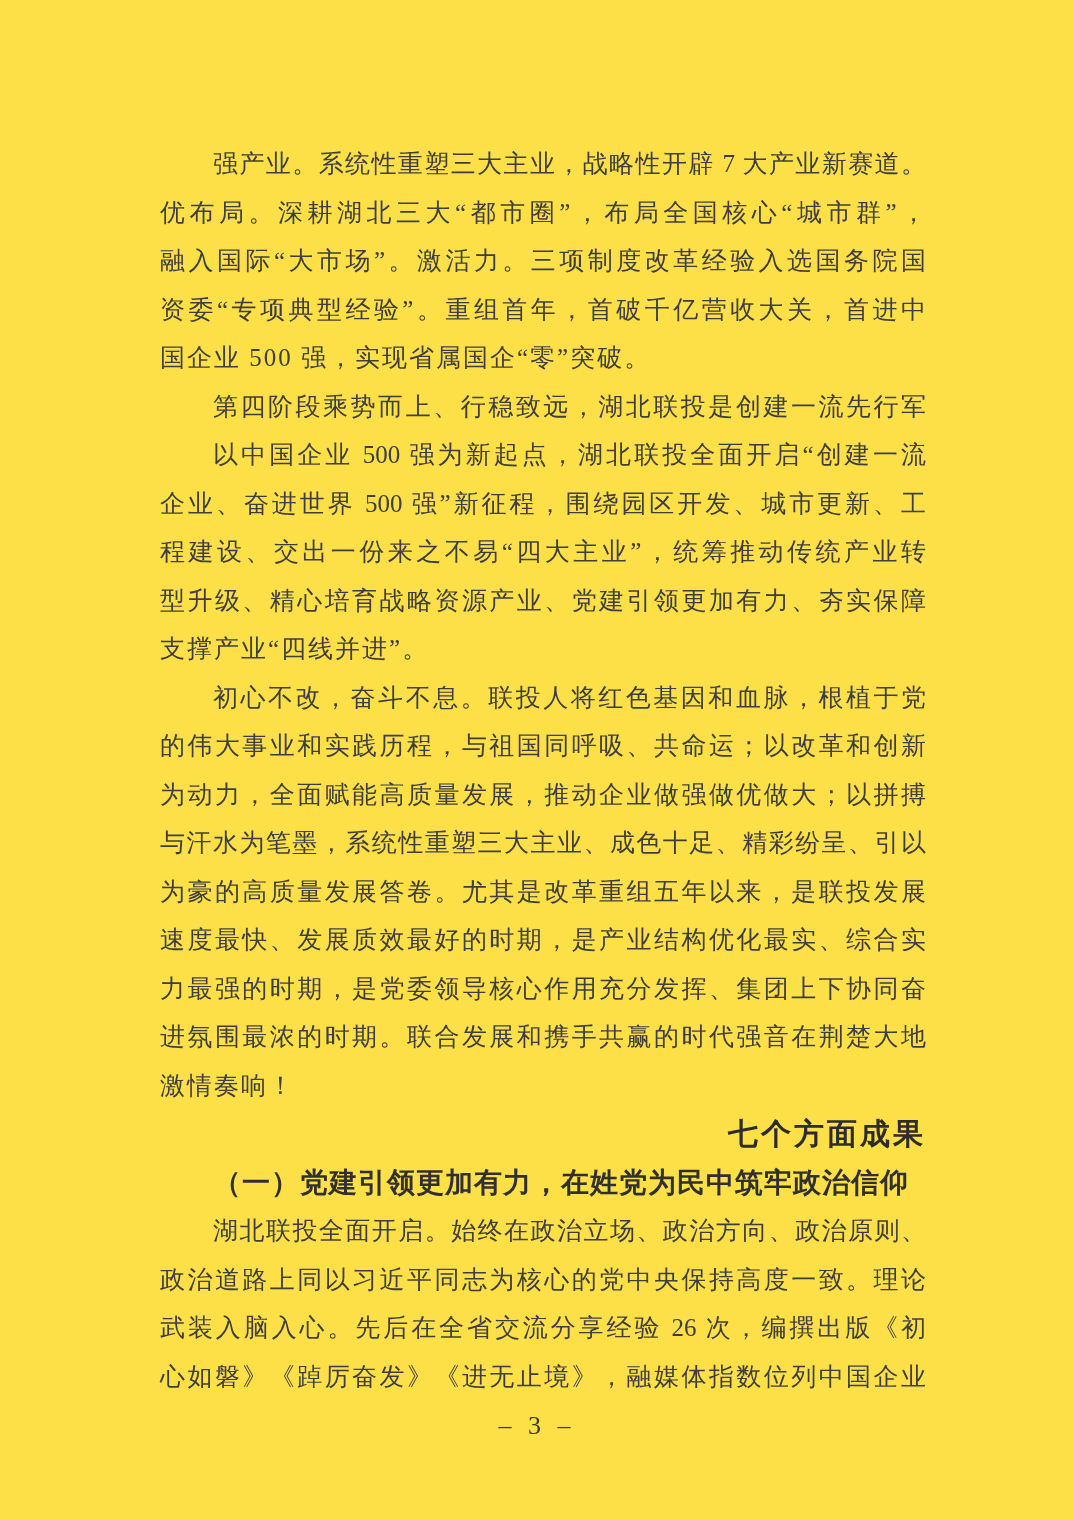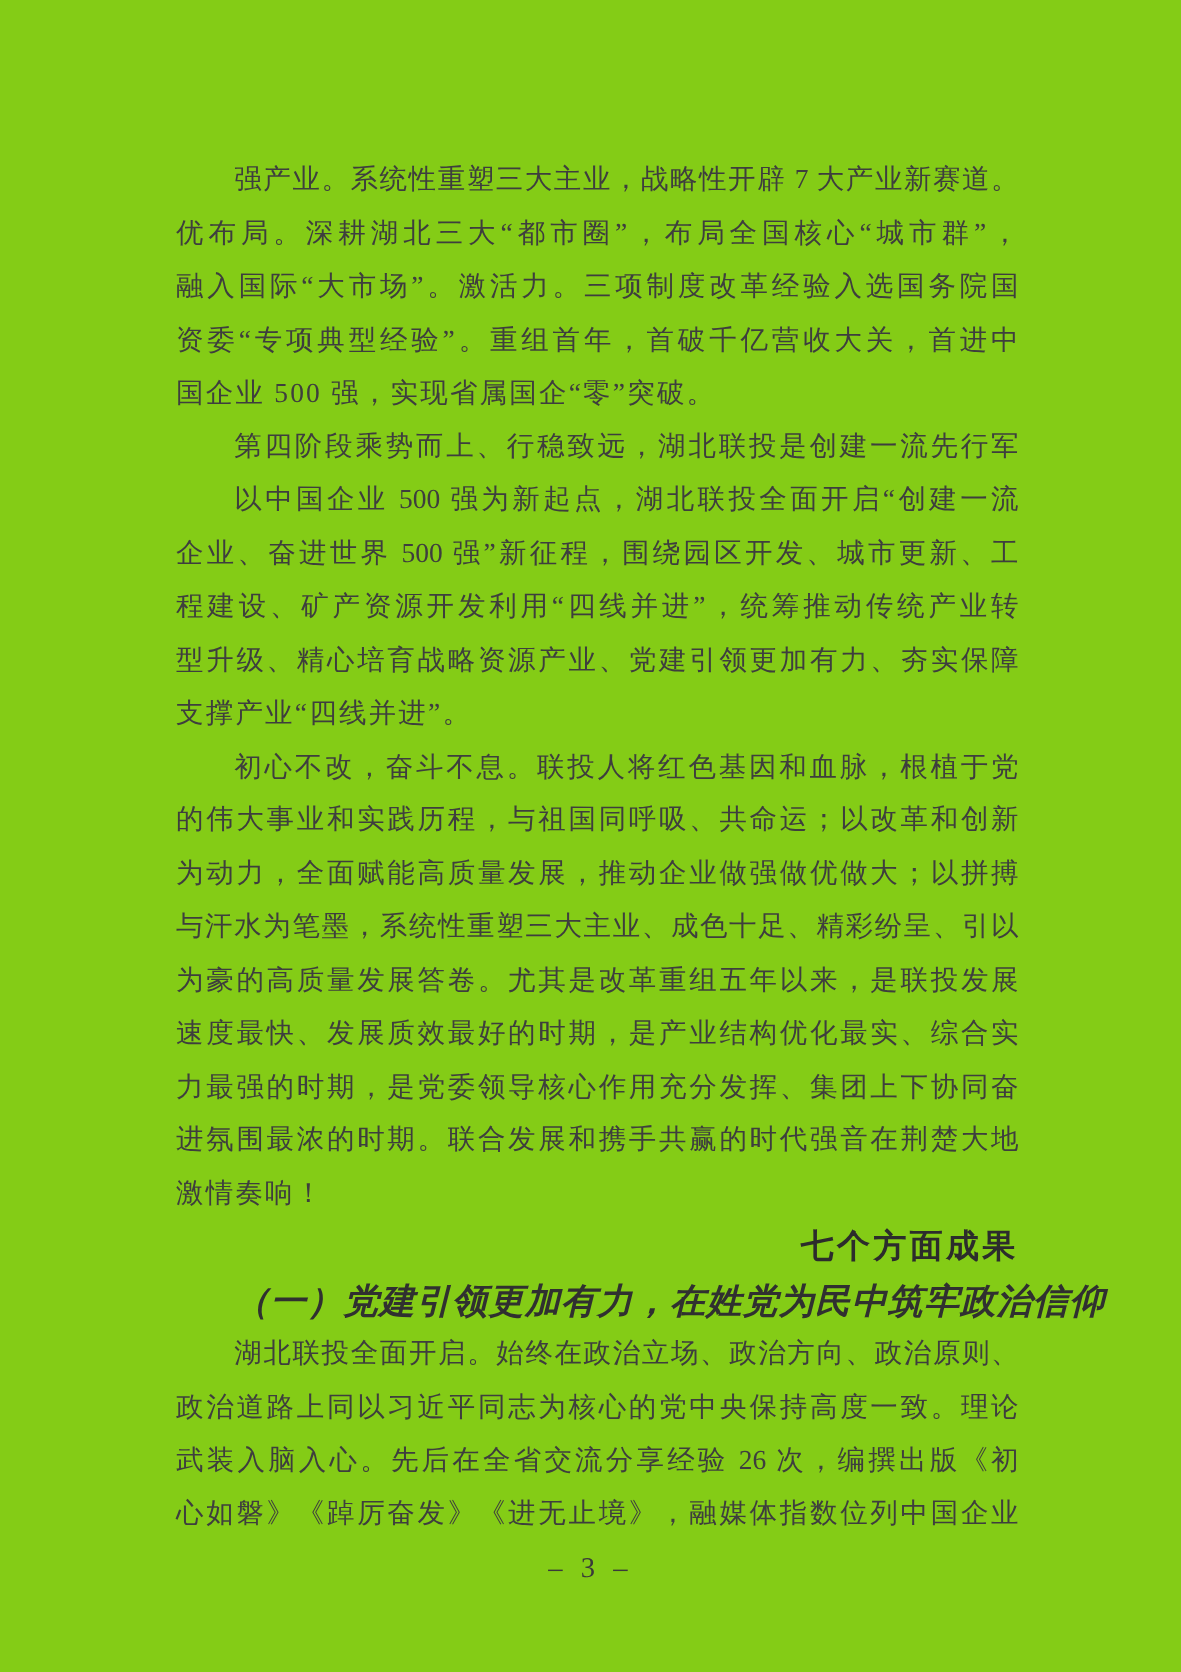--- a/index.html
+++ b/index.html
@@ -10,21 +10,21 @@
     width: 1074px;
     height: 1520px;
     position: relative;
     background: #ffffff;
     overflow: hidden;
     font-family: "Liberation Serif", serif;
   }
   .page {
     position: absolute;
     inset: 0;
-    background: #84cc16;
+    background: #fde047;
   }
   .content {
     position: absolute;
     left: 160px;
     top: 140px;
     width: 766px;
   }
   .line {
     height: 48.5px;
     line-height: 48.5px;
@@ -49,26 +49,25 @@
     font-family: "Liberation Sans", sans-serif;
     font-weight: 700;
     font-size: 30px;
     letter-spacing: 3px;
     color: #2c2c2c;
   }
   .subhead-line {
     height: 48.5px;
     line-height: 48.5px;
     padding-left: 53px;
-    font-size: 32px;
+    font-size: 28px;
     font-weight: 700;
     letter-spacing: 1px;
     color: #303030;
     white-space: nowrap;
-    font-style: italic;
   }
   .page-footer {
     position: absolute;
     top: 1406px;
     left: 0;
     width: 1074px;
     height: 40px;
     line-height: 40px;
     text-align: center;
     font-size: 26px;
@@ -84,21 +83,21 @@
 
     <div class="line just indent">强产业。系统性重塑三大主业，战略性开辟 7 大产业新赛道。</div>
     <div class="line just">优布局。深耕湖北三大“都市圈”，布局全国核心“城市群”，</div>
     <div class="line just">融入国际“大市场”。激活力。三项制度改革经验入选国务院国</div>
     <div class="line just">资委“专项典型经验”。重组首年，首破千亿营收大关，首进中</div>
     <div class="line">国企业 500 强，实现省属国企“零”突破。</div>
 
     <div class="line just indent">第四阶段乘势而上、行稳致远，湖北联投是创建一流先行军</div>
     <div class="line just indent">以中国企业 500 强为新起点，湖北联投全面开启“创建一流</div>
     <div class="line just">企业、奋进世界 500 强”新征程，围绕园区开发、城市更新、工</div>
-    <div class="line just">程建设、矿产资源开发利用“四线并进”，统筹推动传统产业转</div>
+    <div class="line just">程建设、交出一份来之不易“四大主业”，统筹推动传统产业转</div>
     <div class="line just">型升级、精心培育战略资源产业、党建引领更加有力、夯实保障</div>
     <div class="line">支撑产业“四线并进”。</div>
 
     <div class="line just indent">初心不改，奋斗不息。联投人将红色基因和血脉，根植于党</div>
     <div class="line just">的伟大事业和实践历程，与祖国同呼吸、共命运；以改革和创新</div>
     <div class="line just">为动力，全面赋能高质量发展，推动企业做强做优做大；以拼搏</div>
     <div class="line just">与汗水为笔墨，系统性重塑三大主业、成色十足、精彩纷呈、引以</div>
     <div class="line just">为豪的高质量发展答卷。尤其是改革重组五年以来，是联投发展</div>
     <div class="line just">速度最快、发展质效最好的时期，是产业结构优化最实、综合实</div>
     <div class="line just">力最强的时期，是党委领导核心作用充分发挥、集团上下协同奋</div>

